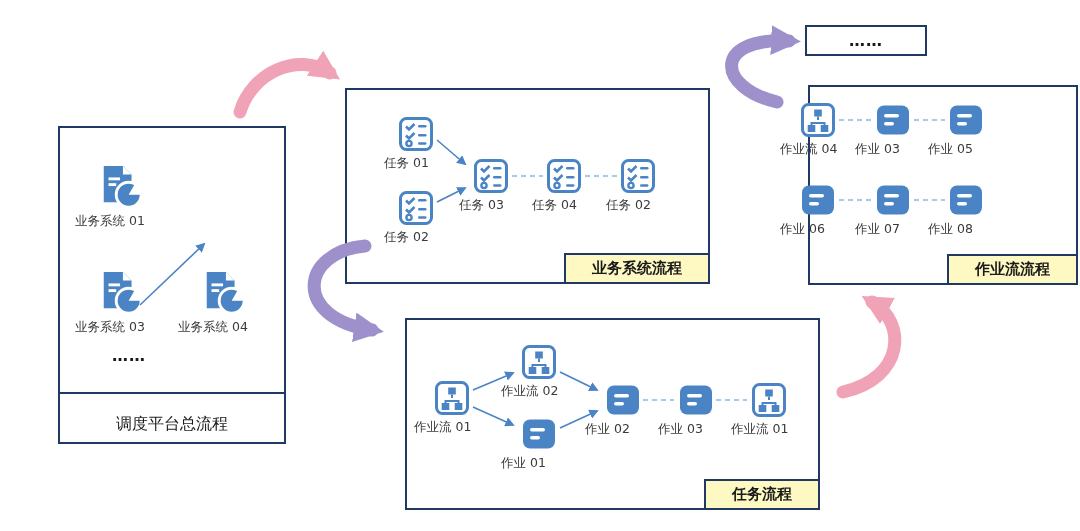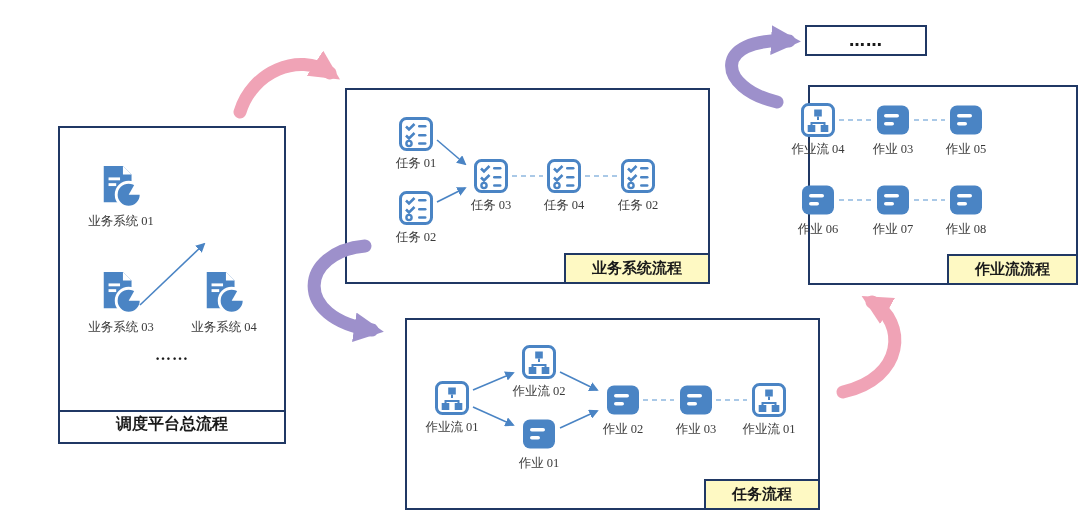--- a/index.html
+++ b/index.html
@@ -10,24 +10,24 @@
     --connector:#8fb8e0;
     --label:#3a3a3a;
     --title:#1a1a1a;
   }
   *{box-sizing:border-box;margin:0;padding:0;}
   body{font-family:"DejaVu Sans","Liberation Sans",sans-serif;background:#fff;}
   .stage{position:relative;width:1080px;height:531px;background:#fff;overflow:hidden;}
   .defs{position:absolute;width:0;height:0;}
   .panel{position:absolute;border:2px solid var(--navy);background:#fff;z-index:1;}
   .panel-footer{position:absolute;left:0;right:0;bottom:0;border-top:2px solid var(--navy);
-    text-align:center;padding:2px 0 7px;font-weight:700;font-size:16px;color:var(--title);background:#fff;}
+    text-align:center;padding:20px 0 7px;font-weight:400;font-size:16px;color:var(--title);background:#fff;}
   .corner-title{position:absolute;right:-2px;bottom:-2px;border:2px solid var(--navy);background:#fef9c3;
     padding:4px 26px;font-weight:700;font-size:15px;color:var(--title);line-height:1.25;white-space:nowrap;}
-  .node{position:absolute;text-align:center;z-index:3;font-family:Liberation Serif, serif;}
+  .node{position:absolute;text-align:left;z-index:3;}
   .node svg{display:block;margin:0 auto;}
   .node .lbl{display:block;margin-top:3px;font-size:12.5px;color:var(--label);white-space:nowrap;}
   .ellipsis{font-weight:700;font-size:16px;color:var(--title);letter-spacing:1px;}
   .ellipsis-box{display:flex;align-items:center;justify-content:center;z-index:2;}
   .overlay{position:absolute;left:0;top:0;z-index:4;pointer-events:none;}
   .f-blue{fill:var(--icon-blue);}
   .f-white{fill:#ffffff;}
   .s-blue{stroke:var(--icon-blue);}
   .mk-blue{fill:var(--icon-blue);}
   .mk-pink{fill:var(--arrow-pink);}

